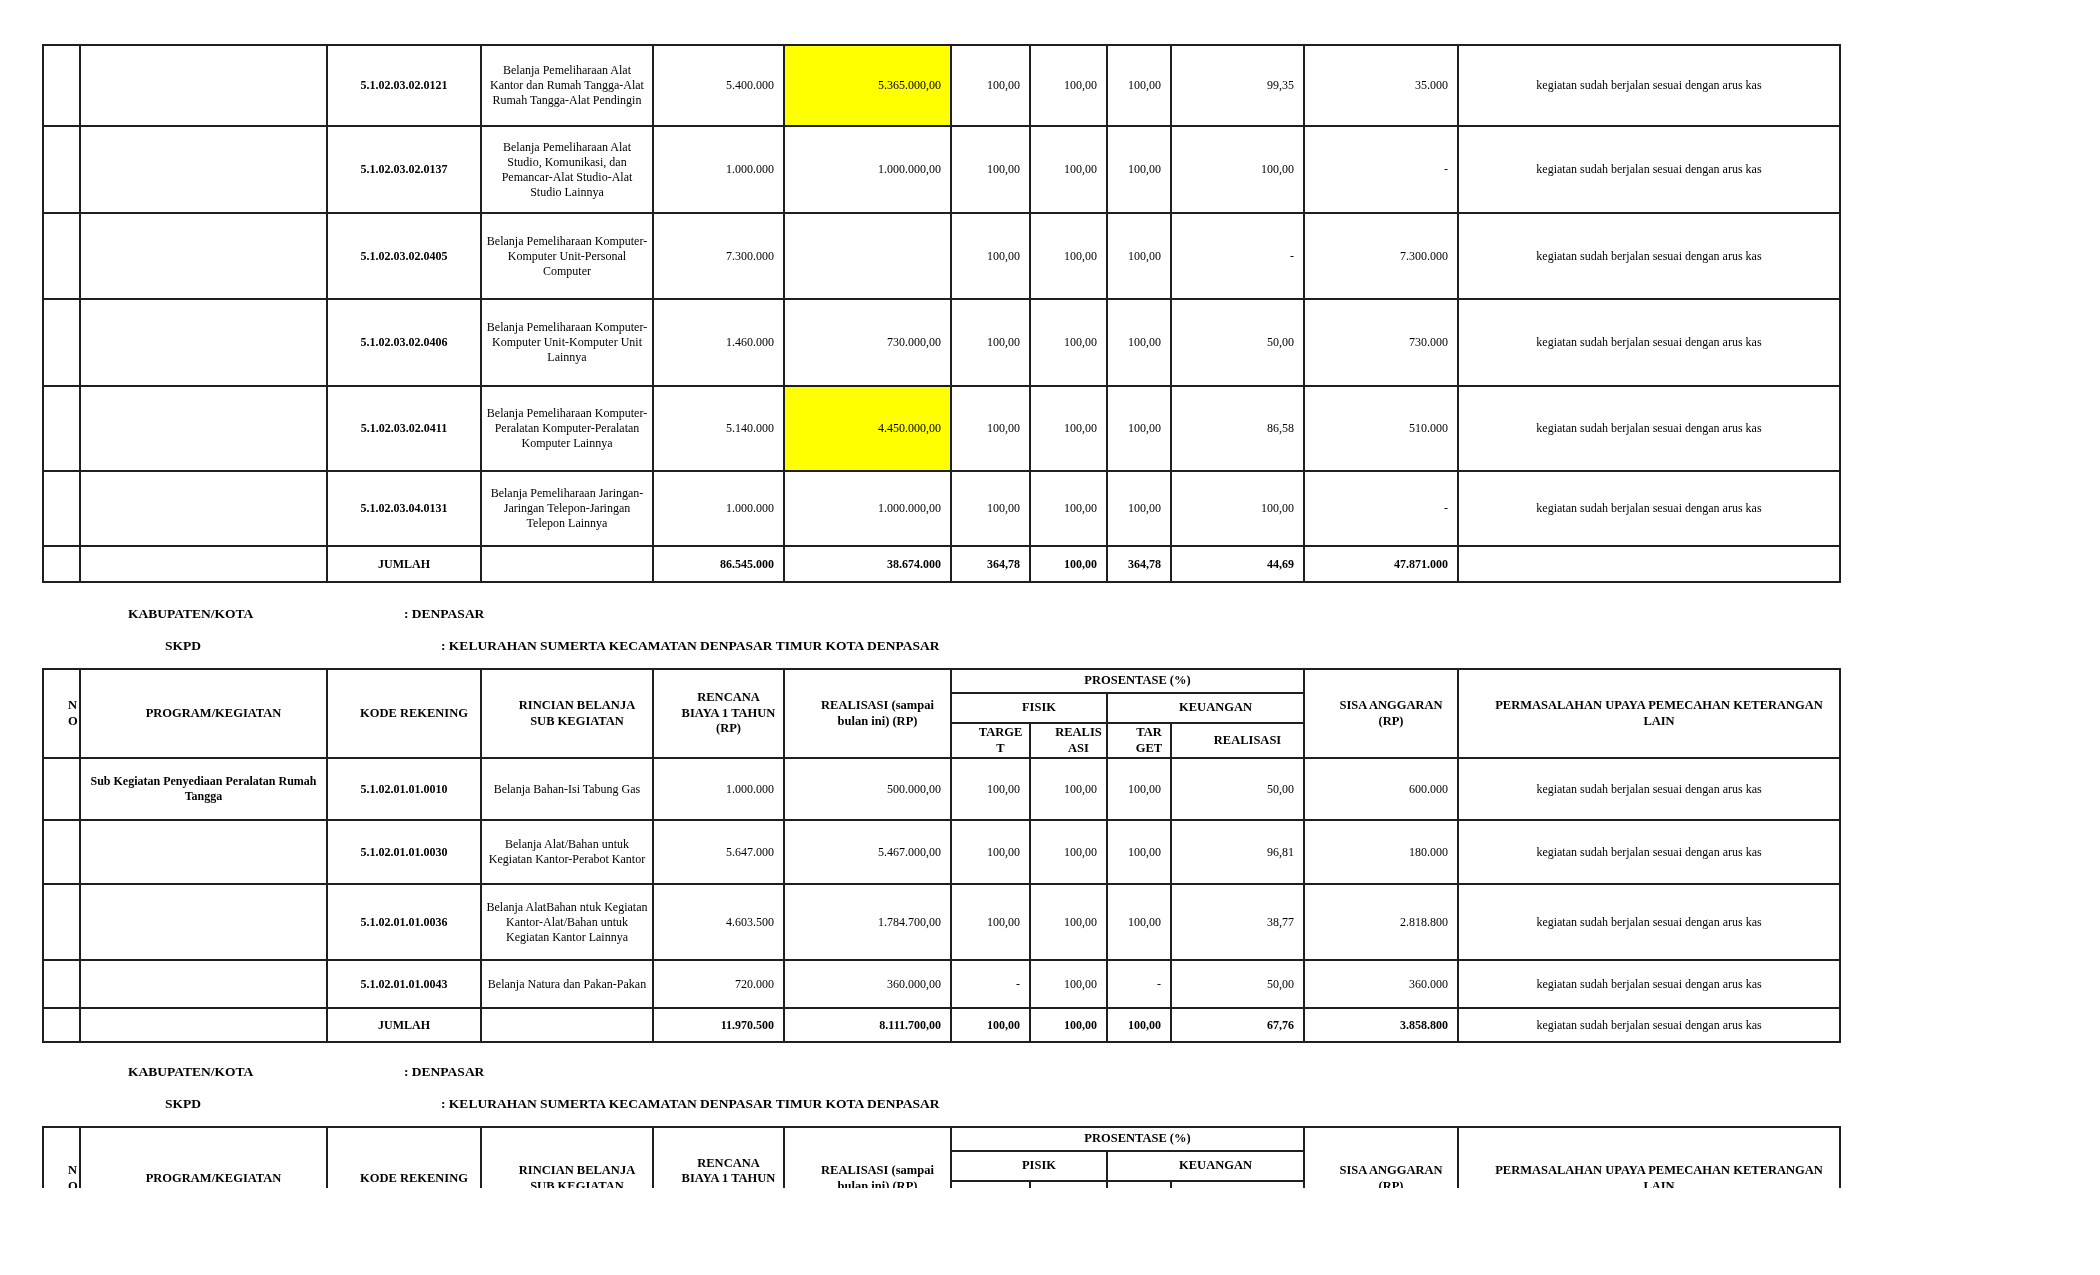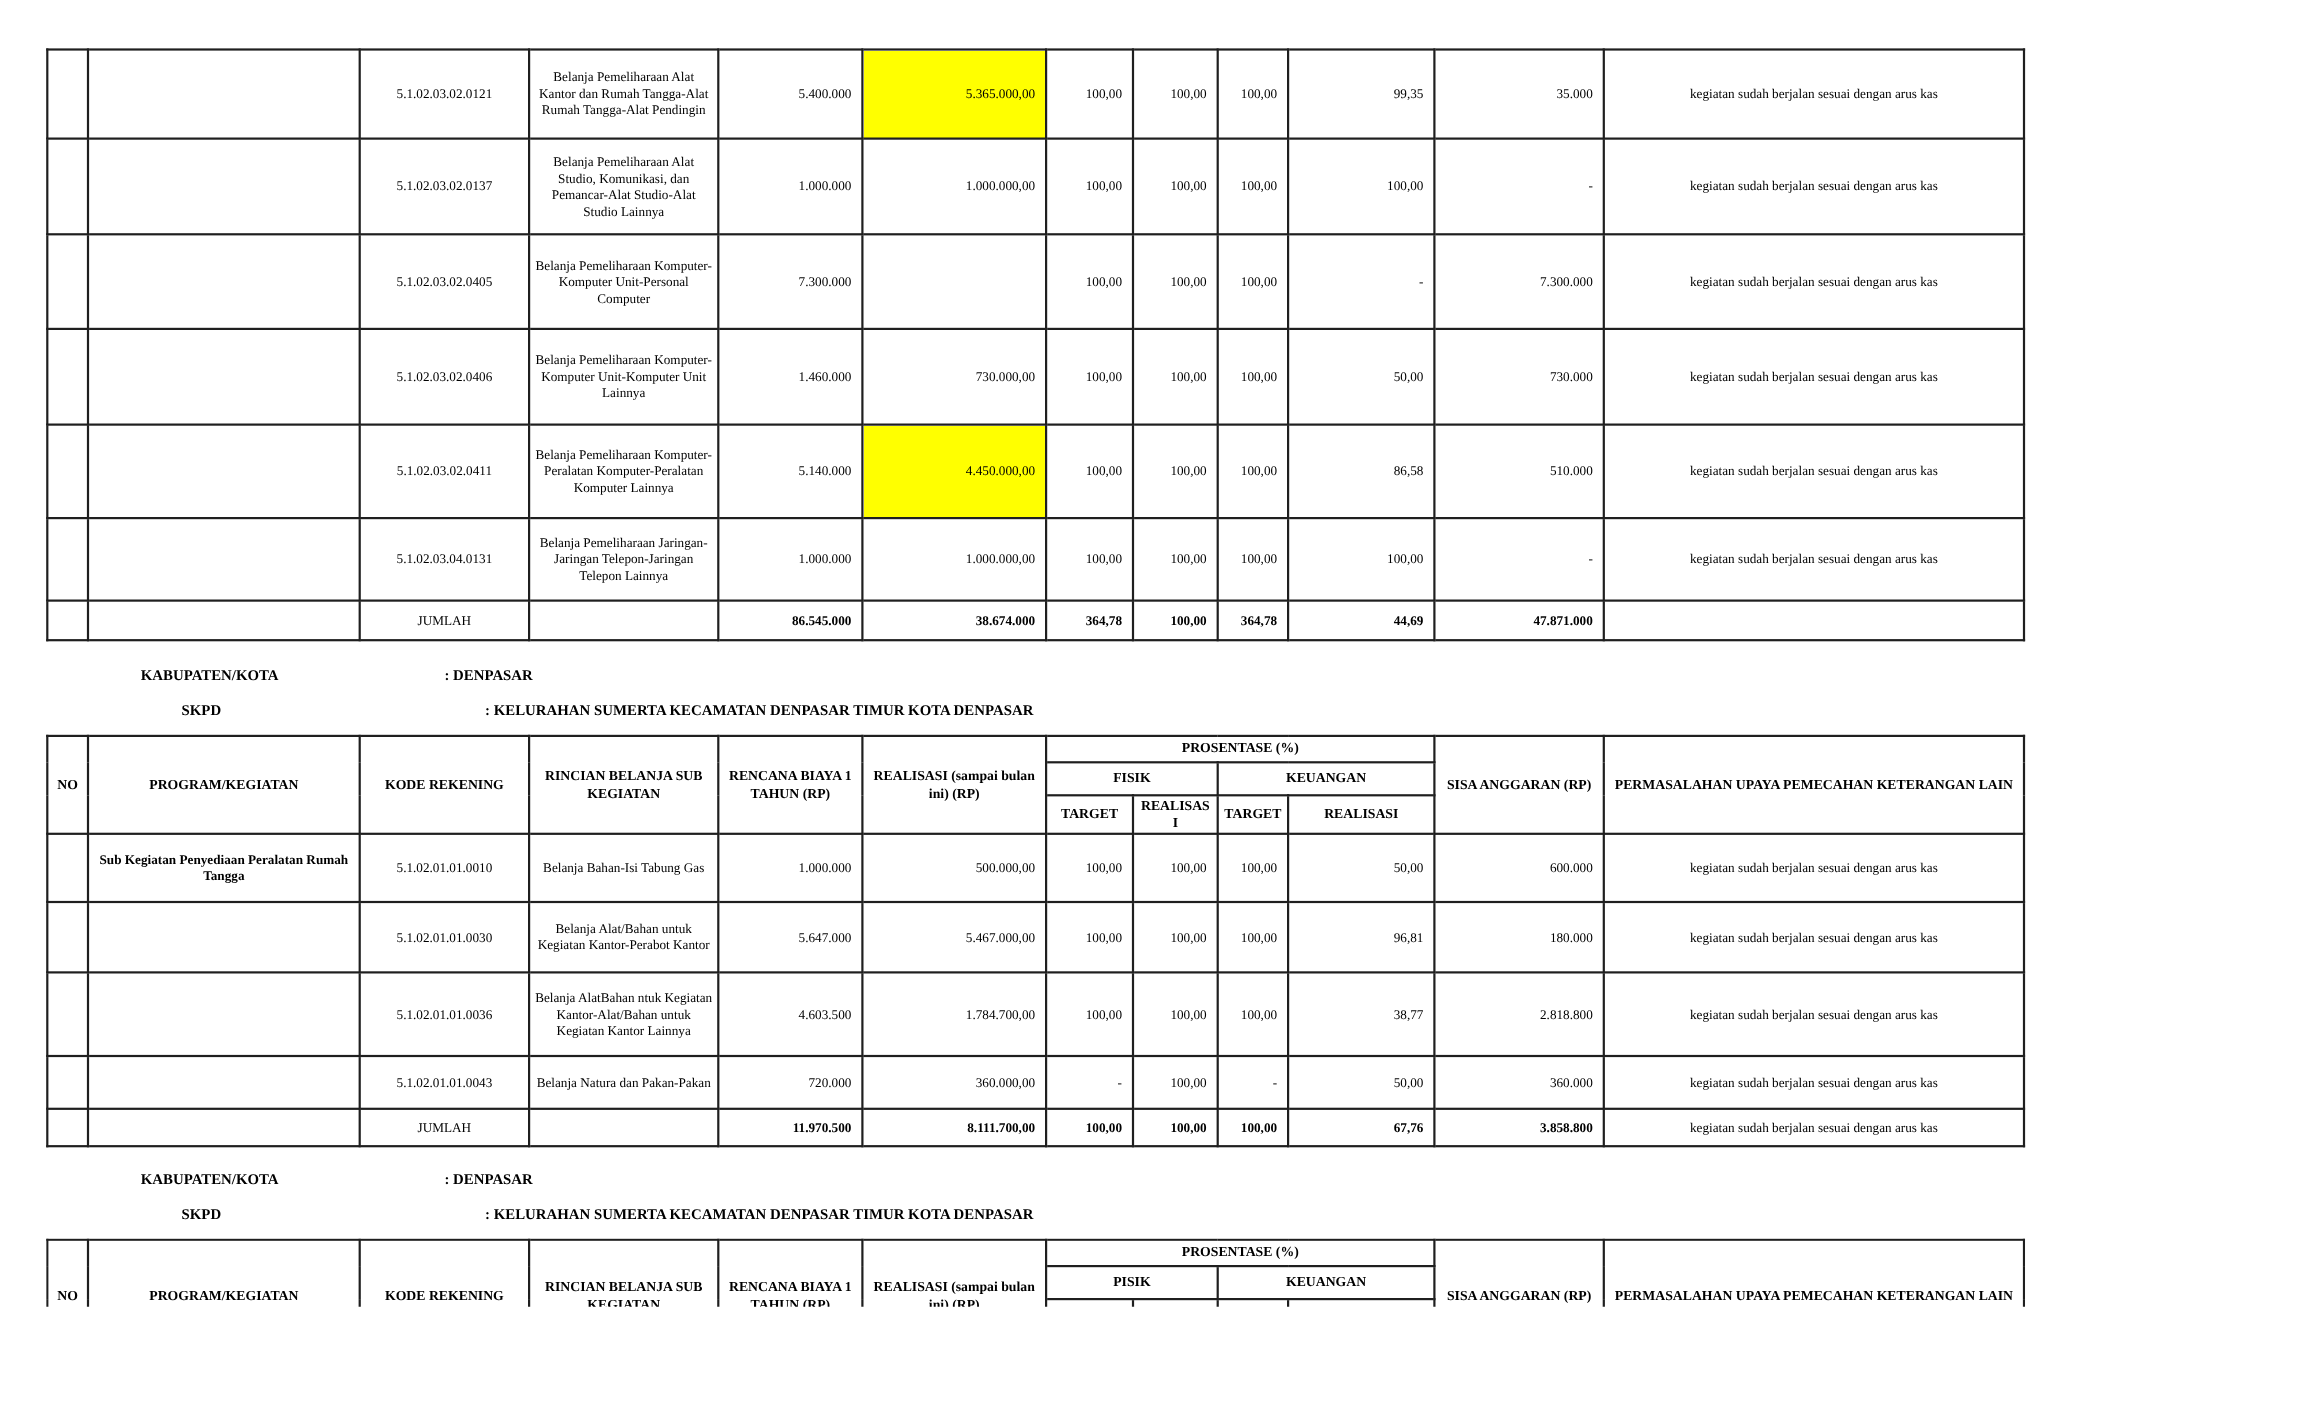--- a/index.html
+++ b/index.html
@@ -5,26 +5,26 @@
   html,body{margin:0;padding:0;}
   body{
     width:2100px;height:1275px;background:#ffffff;
     font-family:"Liberation Serif", serif;color:#000;
     overflow:hidden;position:relative;
   }
   .content{position:absolute;left:42px;top:0;width:1797px;}
   table{border-collapse:collapse;table-layout:fixed;width:1797px;}
   th,td{border:2px solid #1f1f1f;overflow:hidden;vertical-align:middle;
         font-size:12px;line-height:1.25;padding:1px 4px;word-wrap:break-word;}
-  thead th{font-weight:bold;font-size:12.5px;text-align:center;}
+  thead th{font-weight:bold;font-size:12.5px;text-align:center;padding-left:24px;}
   .hl{background:#ffff00;}
   
   .c-no,.c-program,.c-kode,.c-rincian,.c-keterangan{text-align:center;}
   .c-program{font-weight:bold;}
-  .c-kode{font-weight:normal;}
+  .c-kode{font-weight:bold;}
   .c-rencana,.c-realisasi,.c-fisik_target,.c-fisik_realisasi,
   .c-keuangan_target,.c-keuangan_realisasi,.c-sisa{text-align:right;padding-right:9px;}
   
   .t1 tbody tr:nth-child(1){height:81px;}
   .t1 tbody tr:nth-child(2){height:87px;}
   .t1 tbody tr:nth-child(3){height:86px;}
   .t1 tbody tr:nth-child(4){height:87px;}
   .t1 tbody tr:nth-child(5){height:85px;}
   .t1 tbody tr:nth-child(6){height:75px;}
   .t1 tfoot tr{height:36px;}

